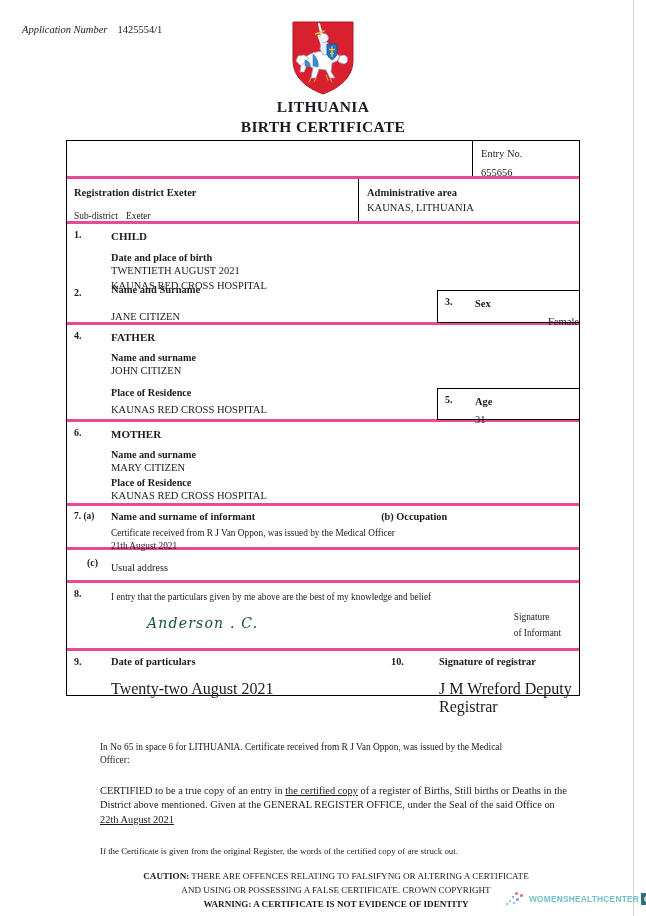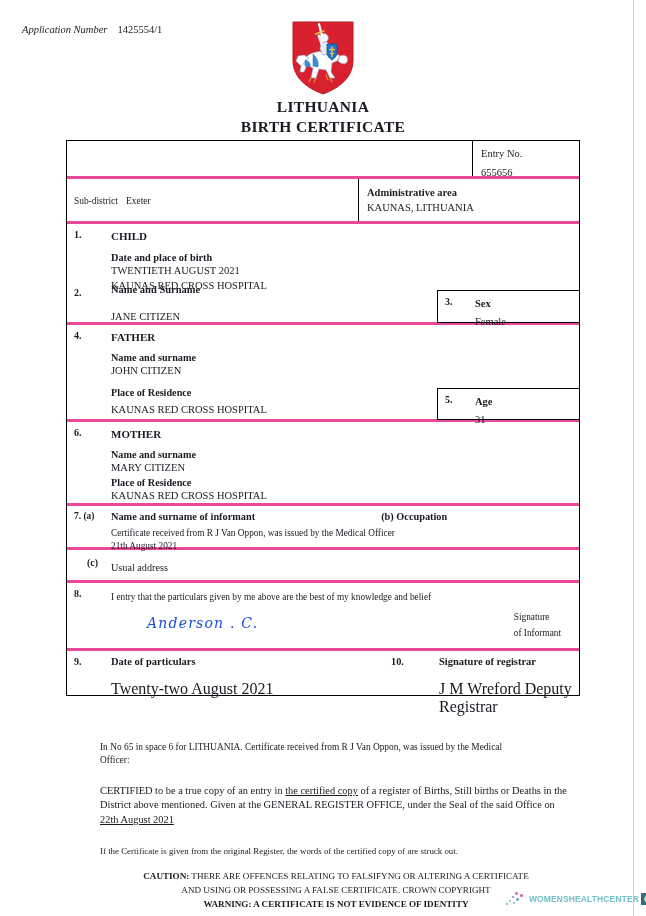--- a/index.html
+++ b/index.html
@@ -175,21 +175,21 @@
   .row-address .num { padding-top: 7px; text-align: center; width: 44px; }
   .addr-lbl { font-size: 10.2px; padding-top: 7px; }
 
   
   .row-decl { height: 68px; }
   .decl-text { font-size: 9.3px; padding-top: 4px; }
   .sig-script {
     font-family: "DejaVu Serif", "Liberation Serif", serif;
     font-style: italic;
     font-size: 14px;
-    color: #1d4ed8;
+    color: #14532d;
     letter-spacing: 1.2px;
     margin-top: 13px;
     margin-left: 36px;
   }
   .sig-labels {
     position: absolute;
     right: 18px;
     top: 26px;
     font-size: 9.3px;
     line-height: 1.75;
@@ -319,20 +319,21 @@
   <div class="row row-entry">
     <div class="left-blank"></div>
     <div class="entry-box">
       <div class="vl">Entry No.</div>
       <div class="vl" style="margin-top:4px;">655656</div>
     </div>
   </div>
 
   <div class="row row-reg">
     <div class="reg-left">
+      <div class="hd">Registration district Exeter</div>
       <div class="subdist">
         <span>Sub-district</span>
         <span style="margin-left:6px;">Exeter</span>
       </div>
     </div>
     <div class="reg-right">
       <div class="hd">Administrative area</div>
       <div class="vl">KAUNAS, LITHUANIA</div>
     </div>
   </div>
@@ -347,21 +348,21 @@
     </div>
     <div class="num" style="position:absolute;left:0;top:58px;">2.</div>
     <div style="position:absolute;left:44px;top:58px;">
       <div class="hd">Name and Surname</div>
       <div class="vl" style="margin-top:12px;">JANE CITIZEN</div>
     </div>
     <div class="inset-box sex-box">
       <div class="ib-num">3.</div>
       <div class="ib-body">
         <div class="hd">Sex</div>
-        <div class="vl" style="margin-top:3px;">Female</div>
+        <div class="vl" style="margin-top:3px;text-align:right;">Female</div>
       </div>
     </div>
   </div>
 
   <div class="row row-father">
     <div class="num">4.</div>
     <div class="body-col">
       <div class="par-title">FATHER</div>
       <div class="par-sub">Name and surname</div>
       <div class="vl">JOHN CITIZEN</div>

